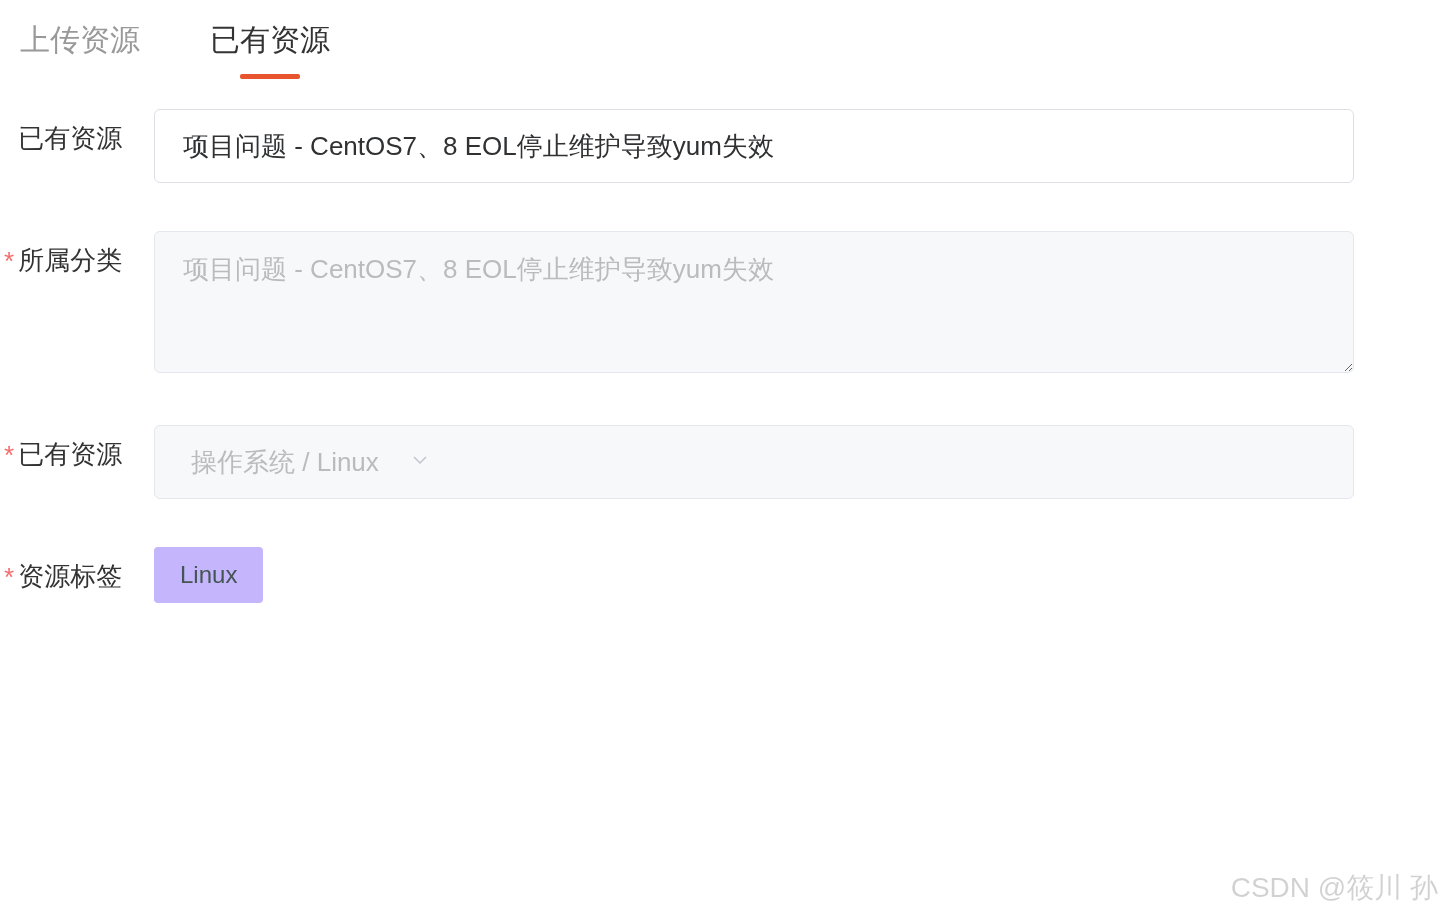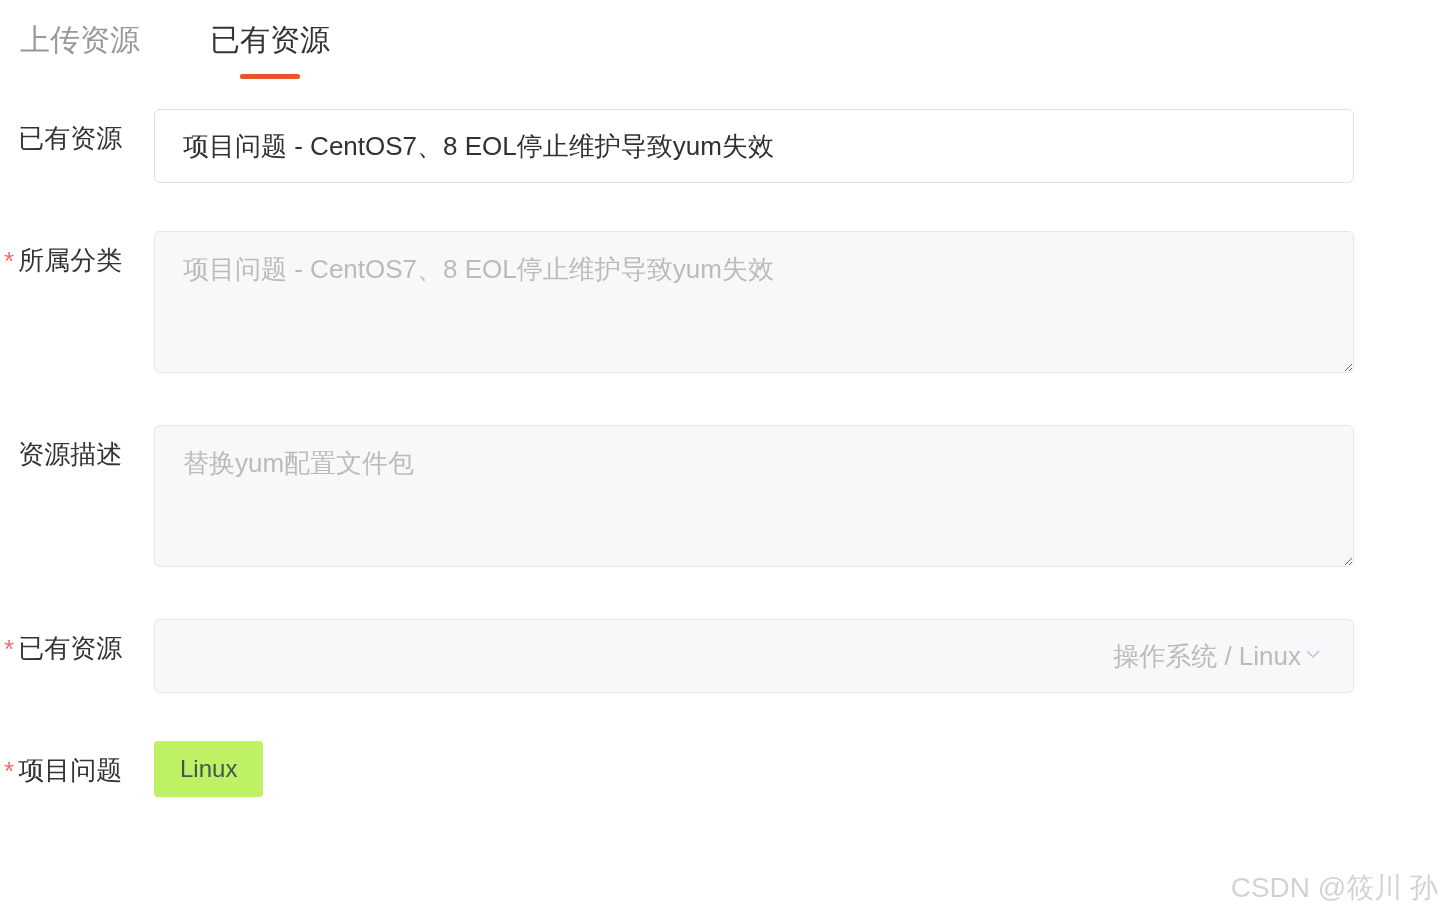--- a/index.html
+++ b/index.html
@@ -97,40 +97,41 @@
       resize: both;
     }
     .textarea::placeholder {
       color: #bbb;
     }
     .select {
       width: 100%;
       height: 74px;
       border: 1px solid #e4e7ed;
       border-radius: 6px;
-      padding: 0 28px;
+      padding: 0 36px;
       font-size: 26px;
       color: #bbb;
       background: #f7f8fa;
       display: flex;
       align-items: center;
-      justify-content: flex-end;
+      justify-content: flex-start;
       cursor: pointer;
+      gap: 29px;
     }
     .chevron {
       color: #c0c4cc;
       font-size: 20px;
     }
     .tags {
       display: flex;
       gap: 12px;
       padding-top: 0;
     }
     .tag {
-      background: #bef264;
+      background: #c4b5fd;
       color: #455;
       padding: 14px 26px;
       border-radius: 4px;
       font-size: 24px;
       cursor: pointer;
     }
     .watermark {
       position: absolute;
       bottom: 8px;
       right: 16px;
@@ -163,29 +164,20 @@
   <div class="form-row">
     <div class="label-wrap">
       <span class="required">*</span>
       <span class="label">所属分类</span>
     </div>
     <div class="control">
       <textarea class="textarea" placeholder="项目问题 - CentOS7、8 EOL停止维护导致yum失效" style=""></textarea>
     </div>
   </div>
 
-  <div class="form-row">
-    <div class="label-wrap">
-      <span class="required" style="visibility:hidden">*</span>
-      <span class="label">资源描述</span>
-    </div>
-    <div class="control">
-      <textarea class="textarea" placeholder="替换yum配置文件包" style=""></textarea>
-    </div>
-  </div>
 
   <div class="form-row">
     <div class="label-wrap">
       <span class="required">*</span>
       <span class="label">已有资源</span>
     </div>
     <div class="control">
       <div class="select">
         <span>操作系统 / Linux</span>
         <span class="chevron">
@@ -193,21 +185,21 @@
               <polyline points="6 9 12 15 18 9"></polyline>
             </svg>
         </span>
       </div>
     </div>
   </div>
 
   <div class="form-row">
     <div class="label-wrap">
       <span class="required">*</span>
-      <span class="label">项目问题</span>
+      <span class="label">资源标签</span>
     </div>
     <div class="control">
       <div class="tags">
         <span class="tag">Linux</span>
       </div>
     </div>
   </div>
 
 </div>
 

